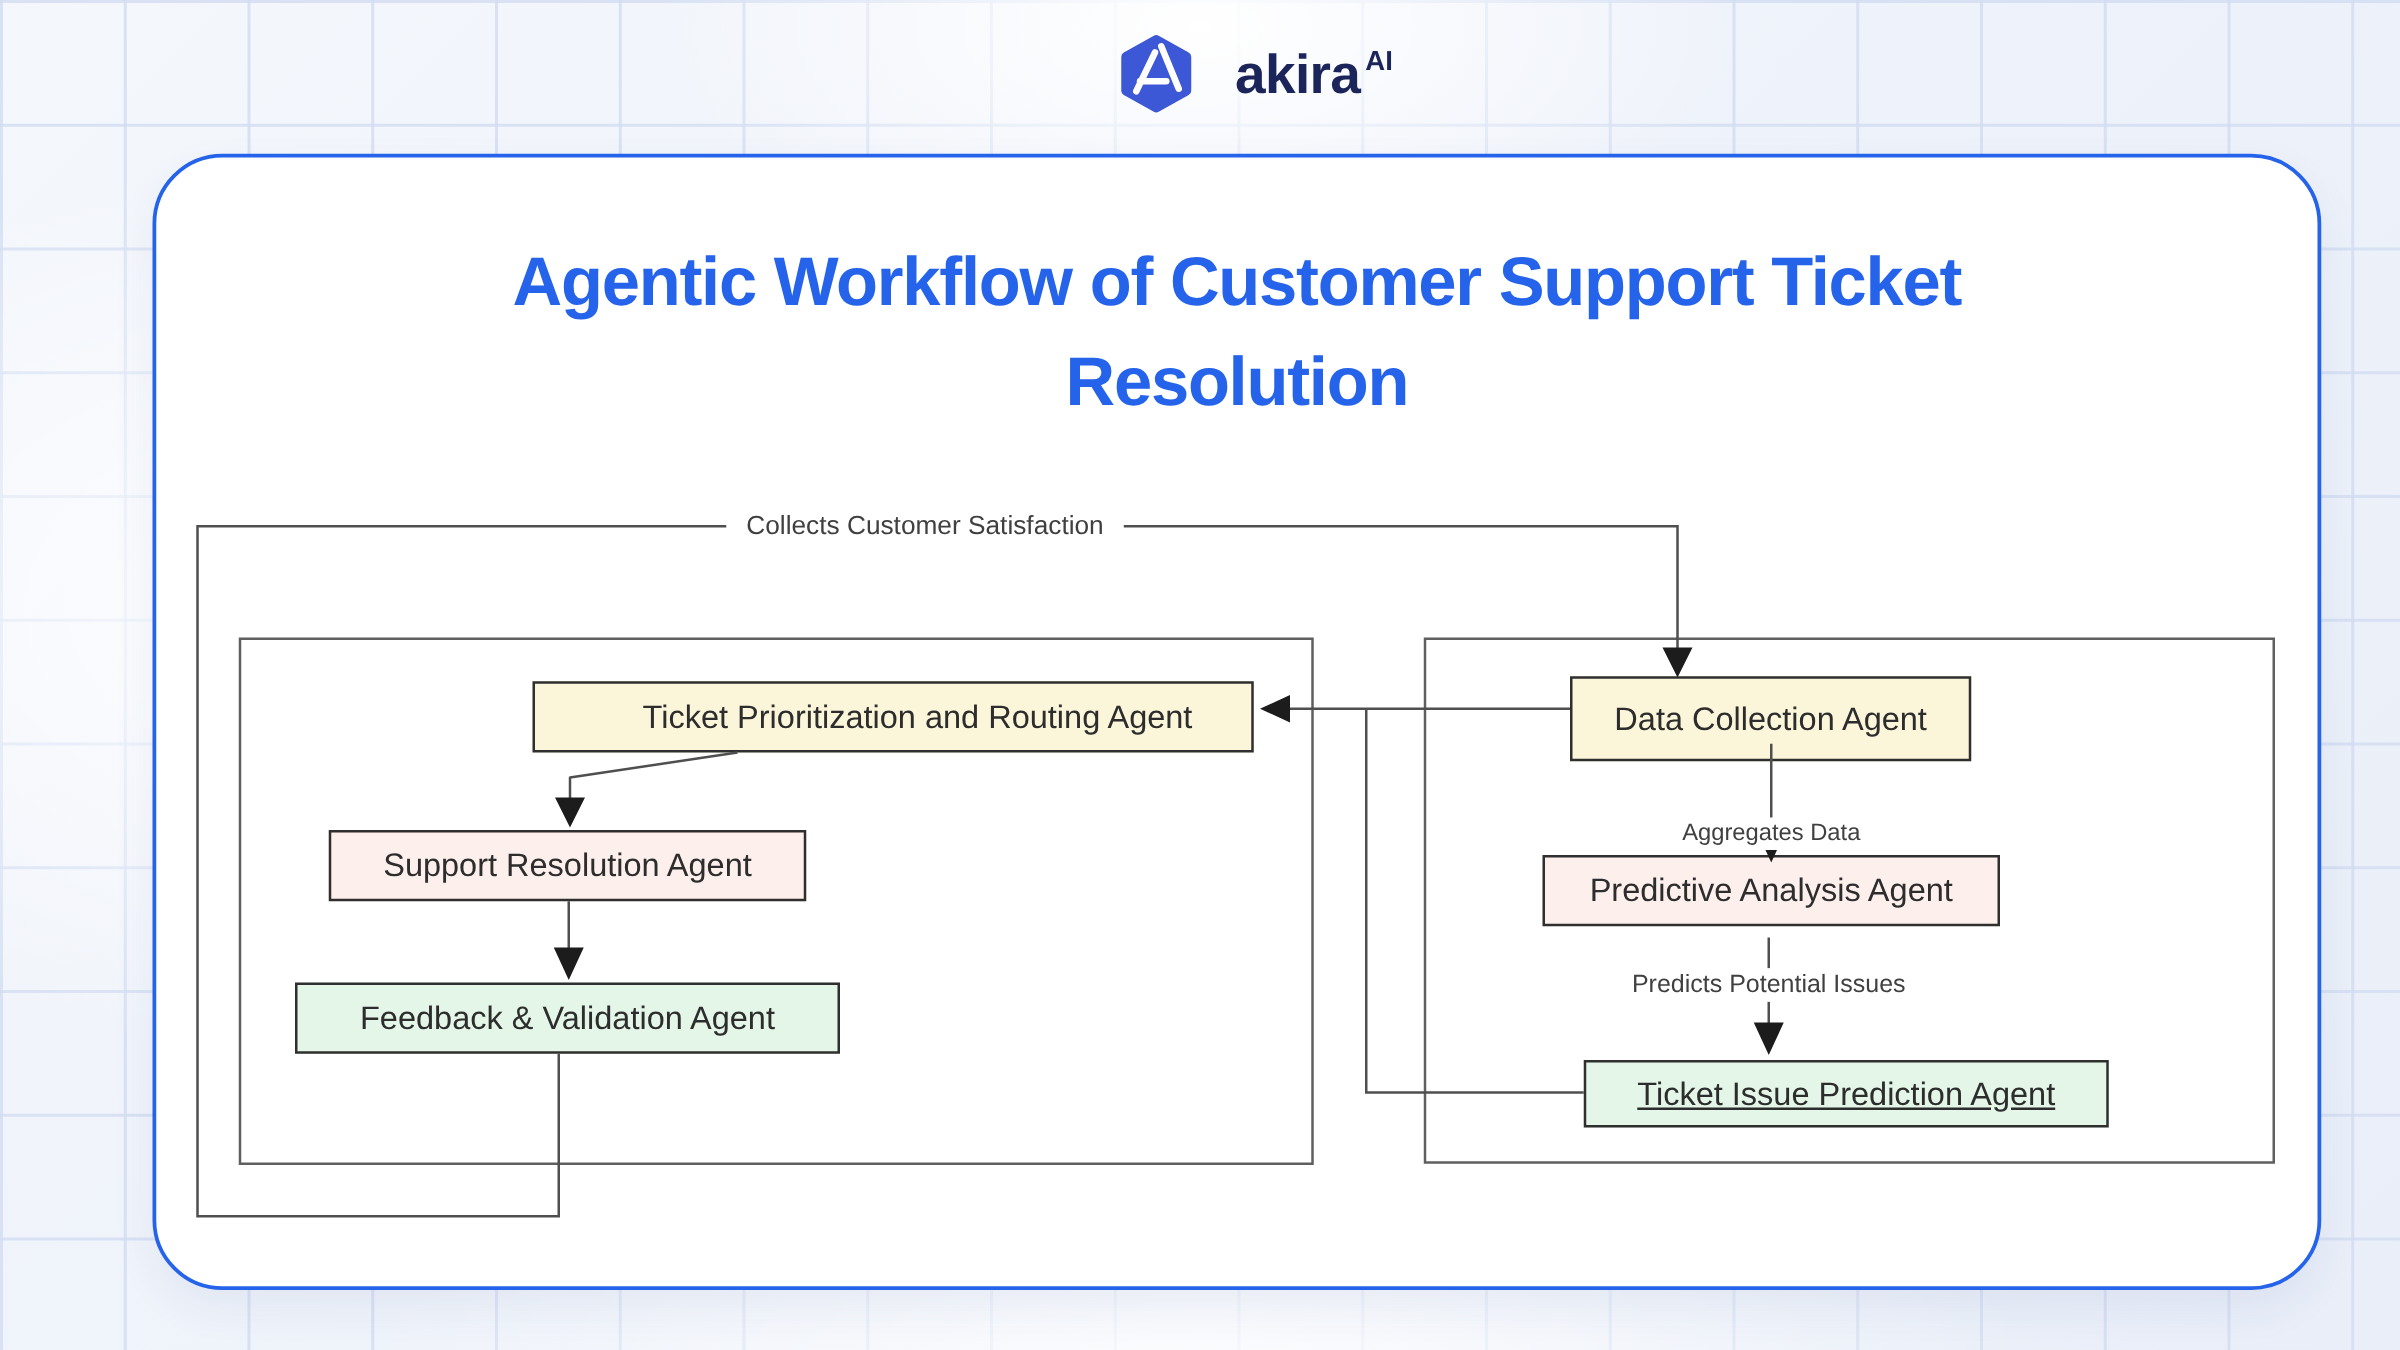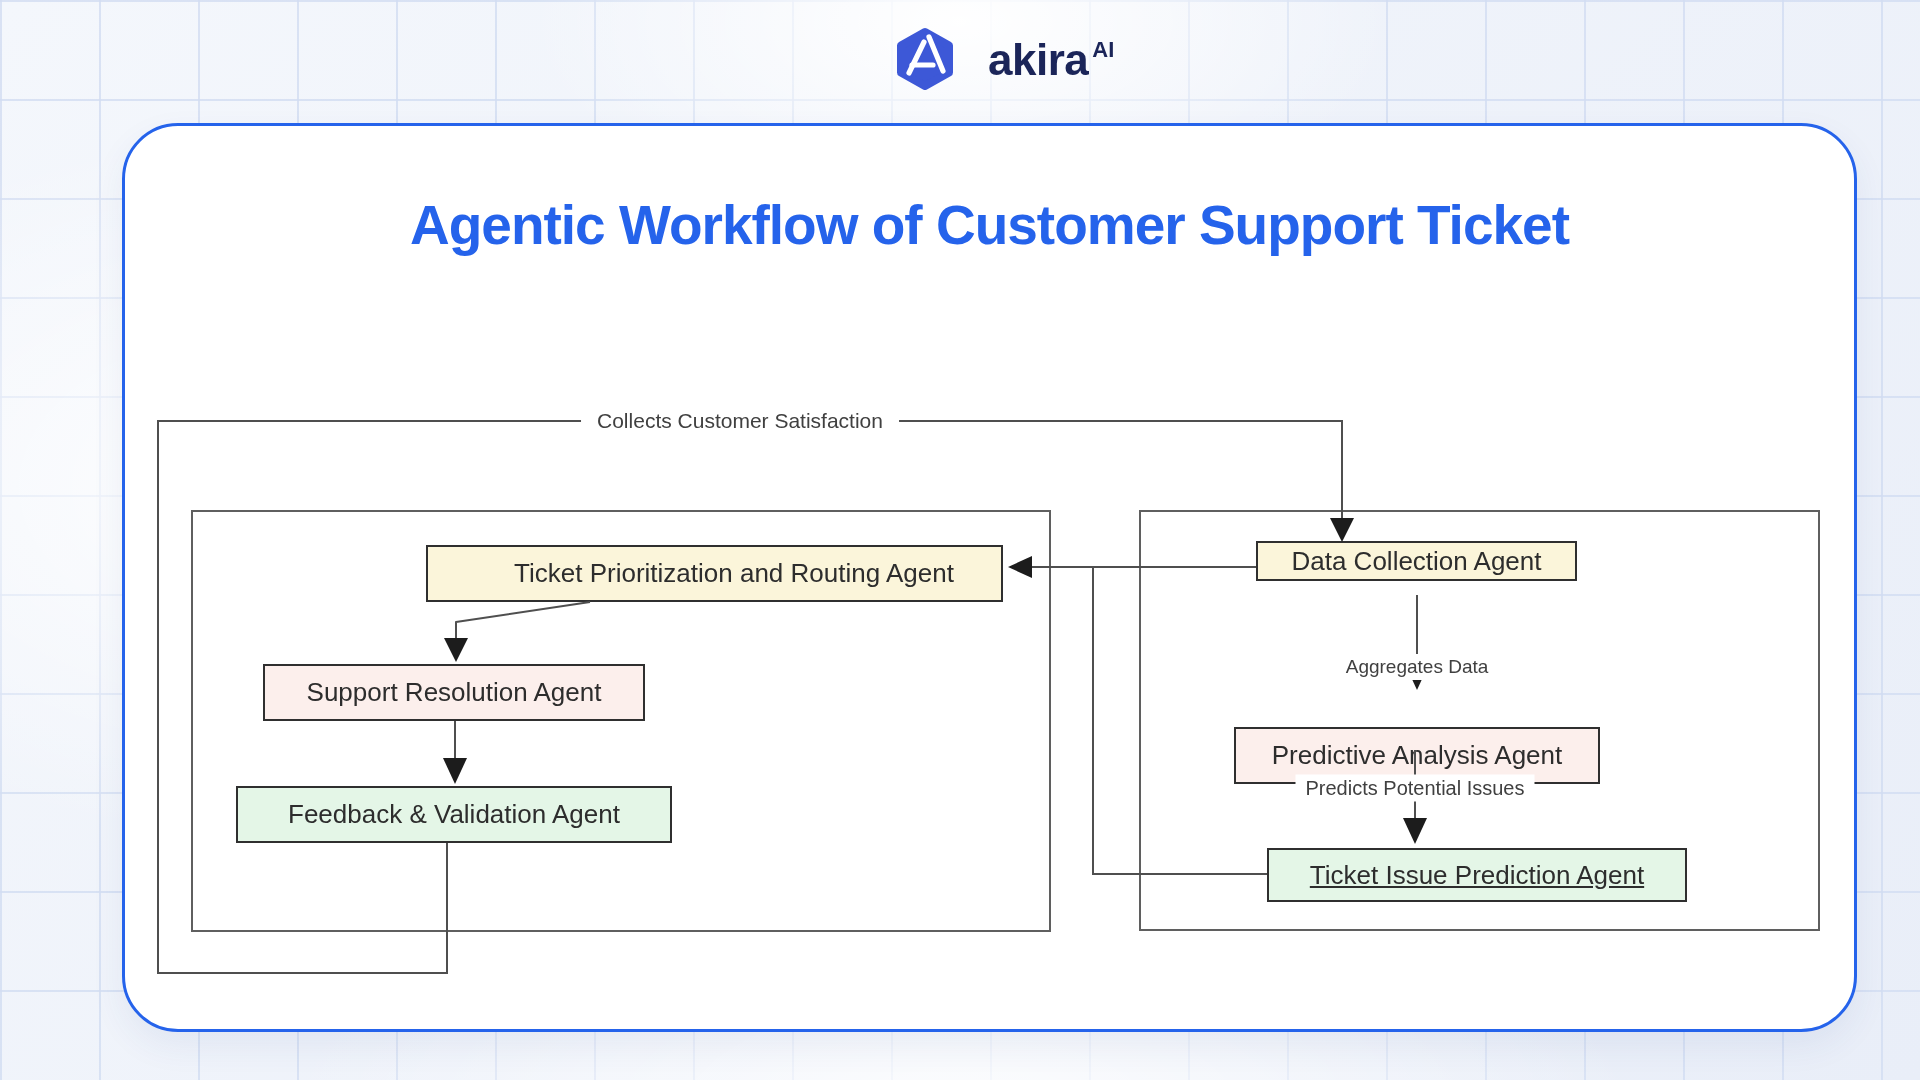--- a/index.html
+++ b/index.html
@@ -53,22 +53,22 @@
     position:absolute;box-sizing:border-box;border:2px solid #2f2f2f;
     display:flex;align-items:center;justify-content:center;
     font-size:26px;color:#2d2d2d;white-space:nowrap;
   }
   .node.yellow{background:#fbf5da;}
   .node.pink  {background:#fcefec;}
   .node.green {background:#e4f6e7;}
   #n-tp {left:426px; top:545px;width:577px;height:57px;padding-left:39px;}
   #n-sr {left:263px; top:664px;width:382px;height:57px;}
   #n-fv {left:236px; top:786px;width:436px;height:57px;}
-  #n-dc {left:1256px;top:541px;width:321px;height:40px;}
-  #n-pa {left:1234px;top:701px;width:366px;height:57px;margin-top:26px;}
+  #n-dc {left:1256px;top:541px;width:321px;height:68px;}
+  #n-pa {left:1234px;top:658px;width:366px;height:57px;margin-top:26px;}
   #n-tip{left:1267px;top:848px;width:420px;height:54px;text-decoration:underline;}
   svg.wires{position:absolute;left:0;top:0;z-index:5;pointer-events:none;}
   .wire{fill:none;stroke:#4f4f4f;stroke-width:2;}
   .head{fill:#1c1c1c;stroke:none;}
   .edge-label{
     position:absolute;z-index:6;transform:translate(-50%,-50%);
     background:#ffffff;color:#404040;white-space:nowrap;
   }
   #lbl-collects  {left:740px; top:421px;font-size:21px;padding:2px 16px;}
   #lbl-aggregates{left:1417px;top:667px;font-size:19px;padding:2px 12px;}
@@ -88,20 +88,21 @@
         <path d="M19 38 L40 38"></path>
       </g>
     </svg>
     <div class="brand"><span>akira</span><span class="sup">AI</span></div>
   </div>
 
   <div class="panel"></div>
 
   <div class="title">
     <div>Agentic Workflow of Customer Support Ticket</div>
+    <div>Resolution</div>
   </div>
 
   <div class="group left"></div>
   <div class="group right"></div>
 
   <div class="node yellow" id="n-tp">Ticket Prioritization and Routing Agent</div>
   <div class="node pink" id="n-sr">Support Resolution Agent</div>
   <div class="node green" id="n-fv">Feedback &amp; Validation Agent</div>
   <div class="node yellow" id="n-dc">Data Collection Agent</div>
   <div class="node pink" id="n-pa">Predictive Analysis Agent</div>

